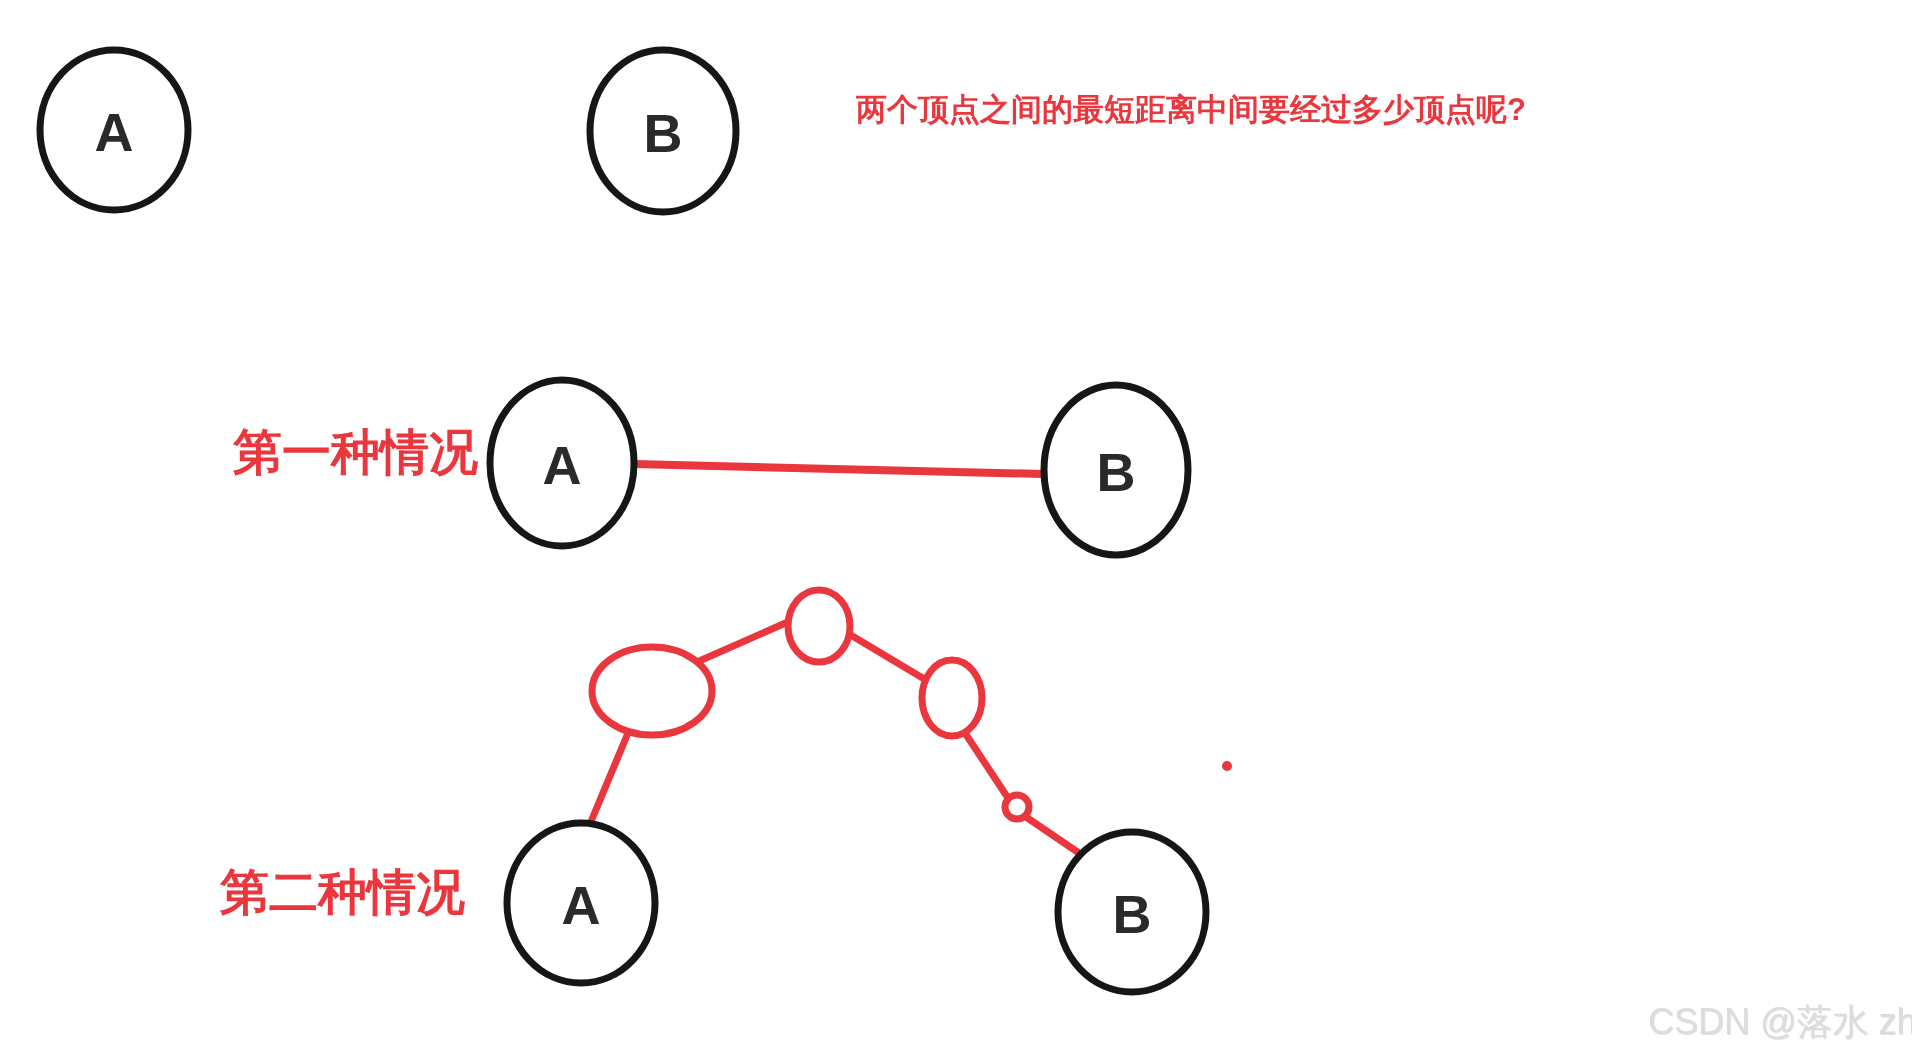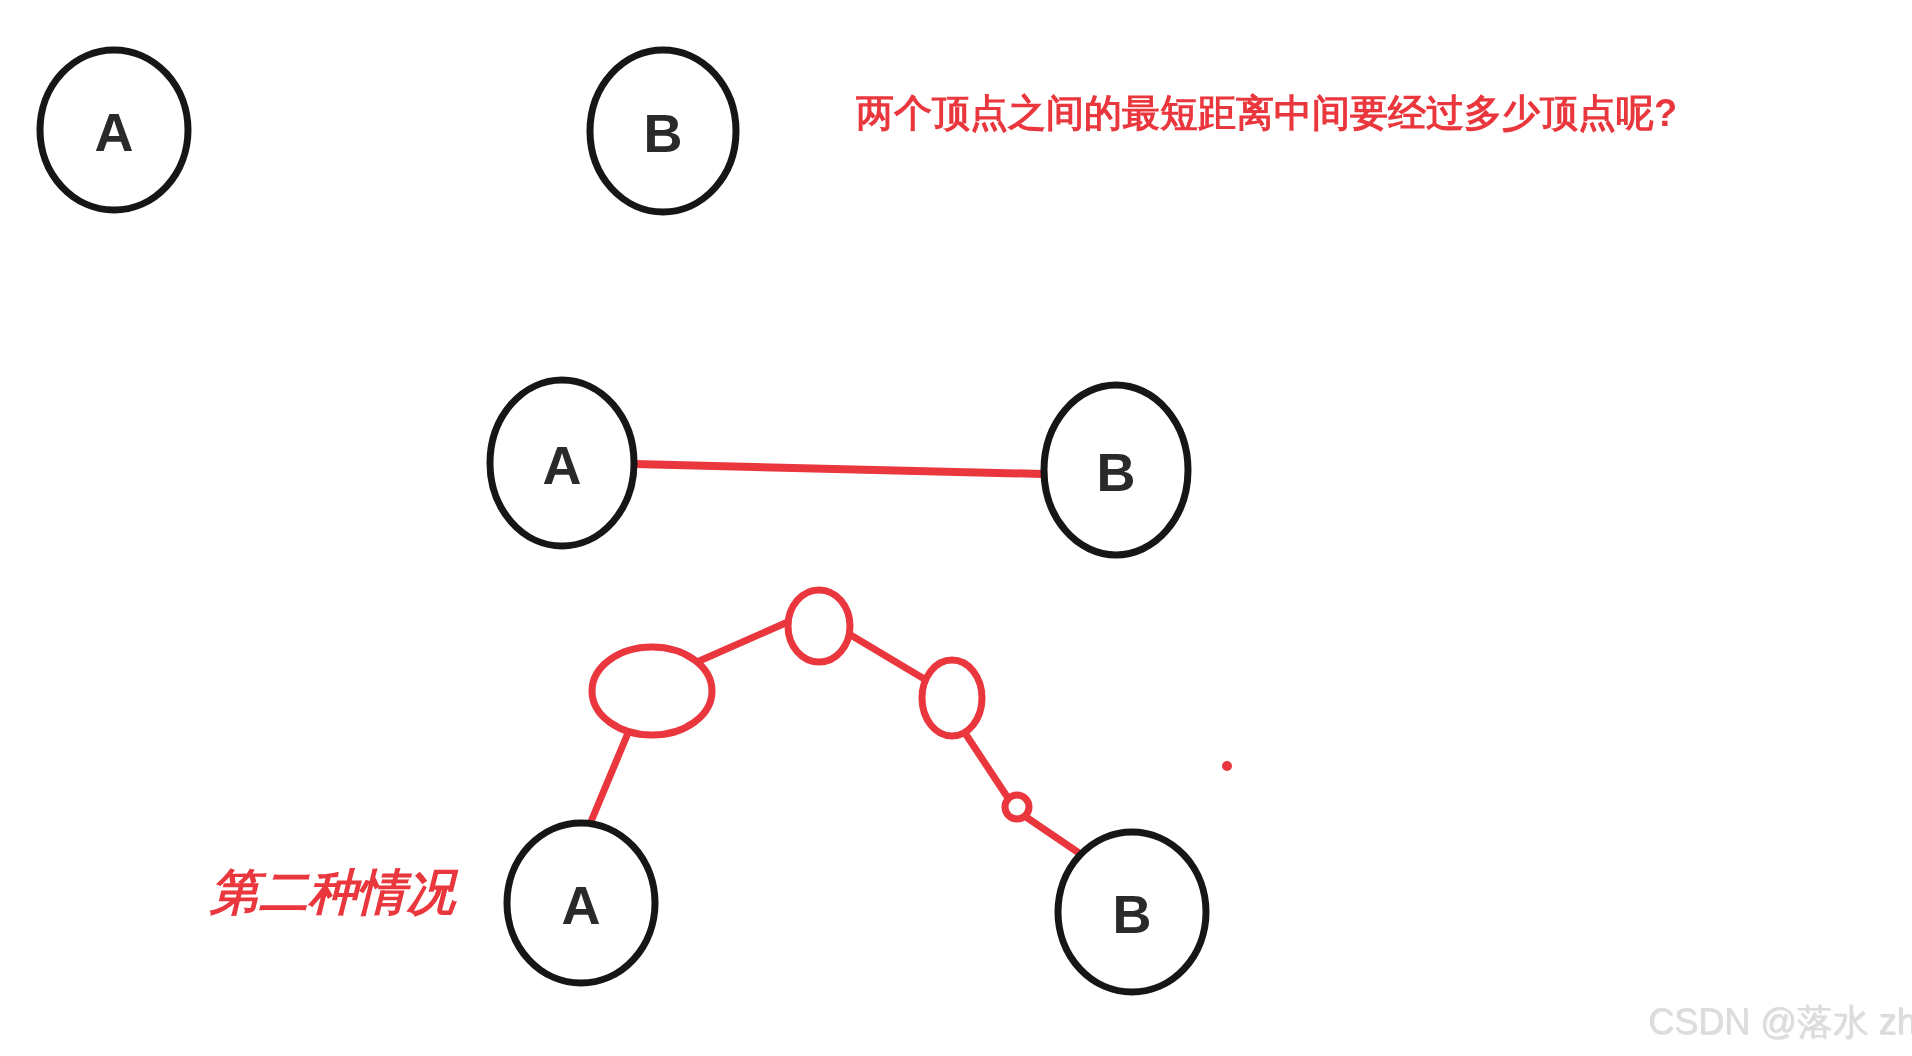--- a/index.html
+++ b/index.html
@@ -15,30 +15,30 @@
     background:var(--bg);
     position:relative;
     overflow:hidden;
     font-family:"Liberation Sans","DejaVu Sans",sans-serif;
   }
   .stage{position:absolute;left:0;top:0;width:1912px;height:1056px;}
   svg.diagram{position:absolute;left:0;top:0;}
   .overlay-text{position:absolute;line-height:1;white-space:nowrap;}
   .title-text{
     left:856px;top:94px;
-    font-size:38px;font-weight:bold;
+    font-size:31px;font-weight:bold;
     color:var(--red);
     letter-spacing:0px;
   }
   .case-label{
     font-size:49px;font-weight:bold;
     color:var(--red);
   }
   .case-label.one{left:233px;top:428px;}
-  .case-label.two{left:210px;top:868px;font-style:italic;}
+  .case-label.two{left:220px;top:868px;}
   .watermark{
     left:1648px;top:1004px;
     font-size:36px;font-weight:normal;
     color:var(--watermark);
     text-shadow:1px 1px 0 rgba(170,170,170,.35);
   }
 </style>
 </head>
 <body>
 
@@ -65,18 +65,19 @@
       <ellipse cx="1116" cy="470" rx="72" ry="85" fill="#ffffff" stroke="#161616" stroke-width="7"></ellipse>
       <text x="1116" y="472" text-anchor="middle" dominant-baseline="central" font-family="&quot;Liberation Sans&quot;,&quot;DejaVu Sans&quot;,sans-serif" font-size="54" font-weight="bold" fill="#2a2a2a">B</text>
       <ellipse cx="581" cy="903" rx="74" ry="80" fill="#ffffff" stroke="#161616" stroke-width="7"></ellipse>
       <text x="581" y="905" text-anchor="middle" dominant-baseline="central" font-family="&quot;Liberation Sans&quot;,&quot;DejaVu Sans&quot;,sans-serif" font-size="54" font-weight="bold" fill="#2a2a2a">A</text>
       <ellipse cx="1132" cy="912" rx="74" ry="80" fill="#ffffff" stroke="#161616" stroke-width="7"></ellipse>
       <text x="1132" y="914" text-anchor="middle" dominant-baseline="central" font-family="&quot;Liberation Sans&quot;,&quot;DejaVu Sans&quot;,sans-serif" font-size="54" font-weight="bold" fill="#2a2a2a">B</text>
     </svg>
 
   <div class="overlay-text title-text">两个顶点之间的最短距离中间要经过多少顶点呢?</div>
 
+  <div class="overlay-text case-label one">第一种情况</div>
 
   <div class="overlay-text case-label two">第二种情况</div>
 
   <div class="overlay-text watermark">CSDN @落水 zh</div>
 
 </div>
 
 </body></html>

